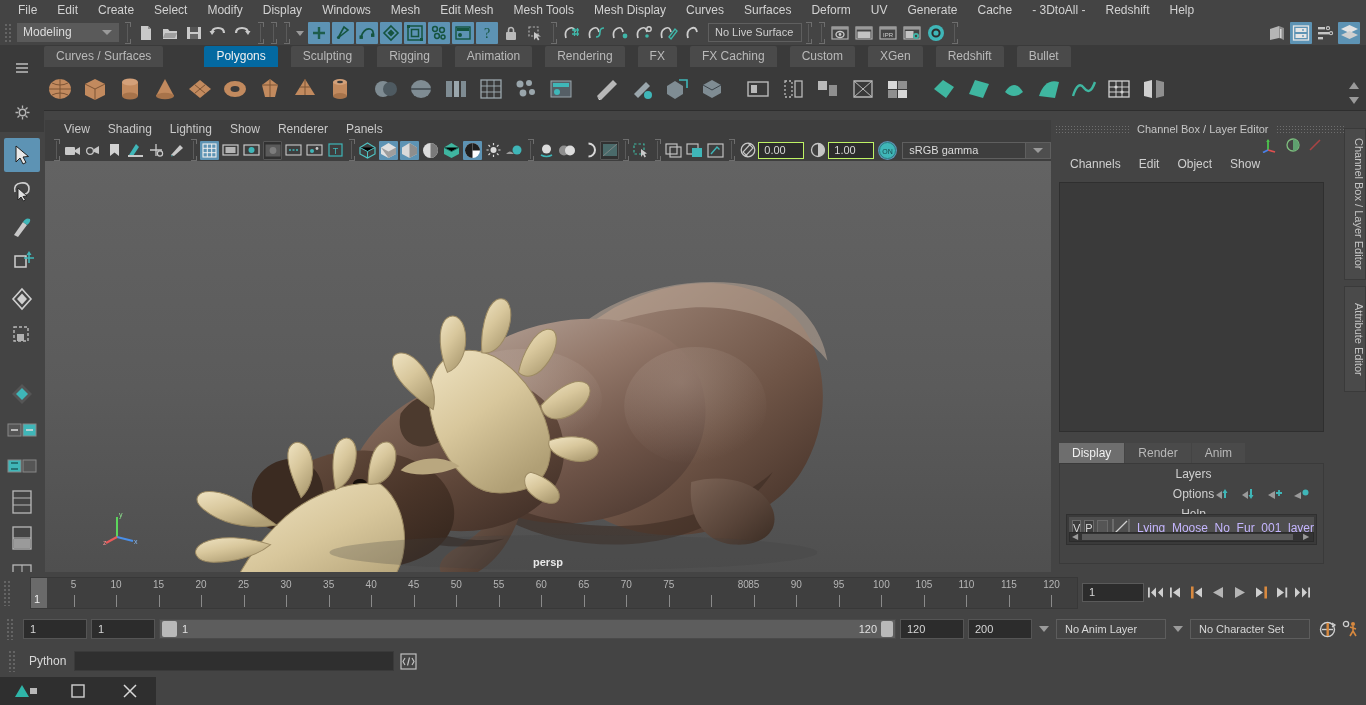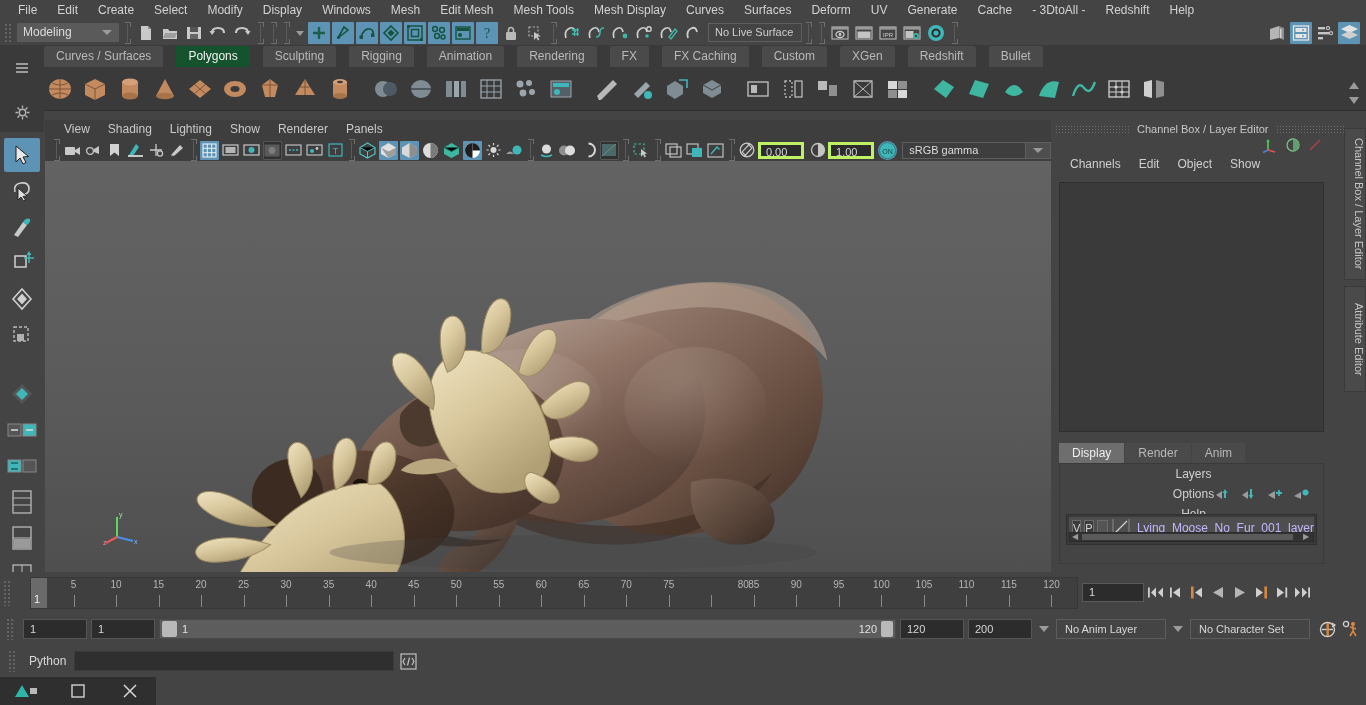--- a/index.html
+++ b/index.html
@@ -68,21 +68,21 @@
   .shelftabs {
     height:22px; background:#3a3a3a; display:flex; align-items:flex-end;
     padding-left:44px;
     gap:12px;
   }
   .shelftab {
     height:21px; line-height:21px; padding:0 12px; font-size:12px;
     color:#b9b9b9; background:#4a4a4a; margin-right:1px;
     border-top-left-radius:2px;border-top-right-radius:2px;
   }
-  .shelftab.active { background:#14532d; color:#f0f0f0; }
+  .shelftab.active { background:#0369a1; color:#f0f0f0;margin-left:28px; }
 
   
   .shelfrow {
     height:44px; background:#3a3a3a; display:flex; align-items:center;
     padding-left:44px; gap:3px; border-bottom:1px solid #2e2e2e;
   }
   .shelficon { width:32px;height:32px; display:flex;align-items:center;justify-content:center; }
   .shelfgap { width:8px; }
 
   
@@ -111,21 +111,21 @@
   .viewmenu { height:19px; display:flex; align-items:center; padding-left:10px; background:#3e3e3e;}
   .viewmenu .vmi { padding:0 9px; font-size:12px; color:#c9c9c9; line-height:19px;}
   .viewtools {
     height:22px; background:#3e3e3e; display:flex; align-items:center;
     padding-left:6px; gap:0px; overflow:hidden;
   }
   .vtb { width:20px;height:19px;display:flex;align-items:center;justify-content:center;margin:0 1px;border-radius:1px;}
   .vtb.sel{background:#5d93b4;}
   .vtb.dark{background:#313131; border:1px solid #555;}
   .num-field {
-    width:48px;height:17px;background:#2c2c2c;border:3px solid #bef264;
+    width:48px;height:17px;background:#2c2c2c;border:1px solid #bef264;
     color:#d6d6d6;font-size:11px;line-height:15px;padding-left:5px;
   }
   .gamma-field {
     width:130px;height:17px;background:#3e3e3e;border:1px solid #5f5f5f;
     color:#dcdcdc;font-size:11px;line-height:15px;padding-left:6px;margin-left:4px;
   }
   .gamma-arrow{width:26px;height:17px;background:#4e4e4e;border:1px solid #5f5f5f;border-left:none;display:flex;align-items:center;justify-content:center;}
   .viewport {
     position:absolute; left:0; right:0; top:41px; bottom:0;
     background: #5b5b5b;
@@ -1197,20 +1197,21 @@
         <svg width="40" height="40" viewBox="0 0 40 40">
           <path d="M14 30 L14 10" stroke="#5cd65c" stroke-width="2"></path>
           <path d="M14 30 L30 34" stroke="#4a8fe8" stroke-width="2"></path>
           <path d="M14 30 L3 36" stroke="#e85a5a" stroke-width="2"></path>
           <text x="16" y="10" font-size="7" fill="#8fe88f" font-family="Liberation Sans, sans-serif">y</text>
           <text x="31" y="37" font-size="7" fill="#86b9f2" font-family="Liberation Sans, sans-serif">x</text>
           <text x="0" y="38" font-size="7" fill="#f08e8e" font-family="Liberation Sans, sans-serif">z</text>
         </svg>
       </div>
 
+      <div class="persp-label">persp</div>
     </div>
   </div>
 
   <div class="rightpanel">
     <div class="cb-title">
       <div class="dotted"></div>
       <div class="ttl">Channel Box / Layer Editor</div>
       <div class="dotted"></div>
       <div class="win-btn">
         <svg width="9" height="9" viewBox="0 0 9 9">

